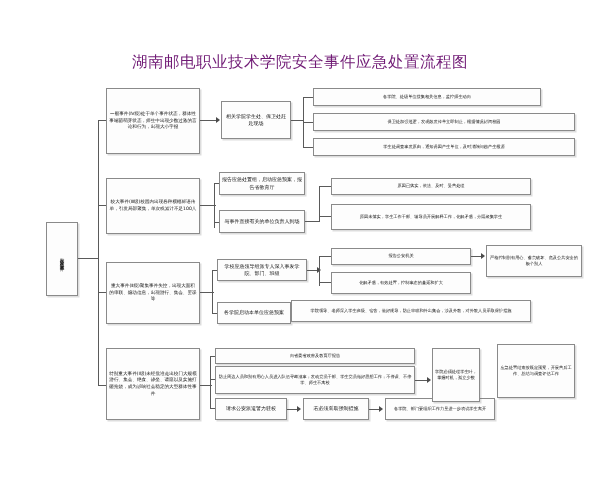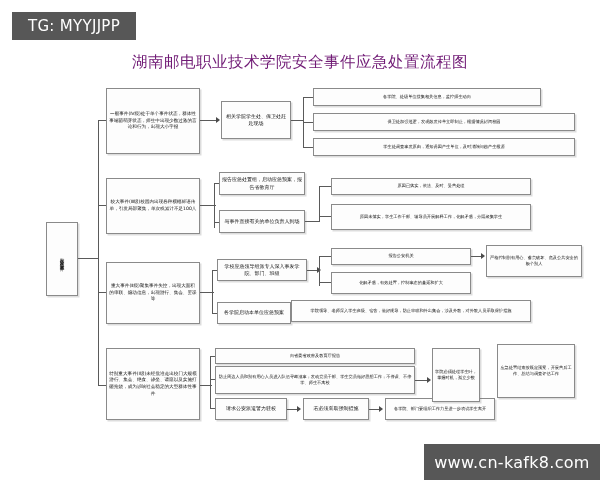--- a/index.html
+++ b/index.html
@@ -65,21 +65,20 @@
     border-top:3px solid transparent;
     border-bottom:3px solid transparent;
     border-left:4px solid #4a4a4a;
   }
 </style>
 </head>
 <body>
 
 <div id="canvas">
 
-  <div class="wm wm-top">TG: MYYJJPP</div>
 
   <div class="title">湖南邮电职业技术学院安全事件应急处置流程图</div>
 
   <div class="box vert" style="left:46px;top:222px;width:32px;height:74px;">发生突发社会安全事件</div>
 
   <div class="ln lnh" style="left:78px;top:258px;width:20px;"></div>
   <div class="ln lnv" style="left:98px;top:120px;height:265px;"></div>
 
   <div class="ln lnh" style="left:98px;top:120px;width:8px;"></div>
   <div class="ln lnh" style="left:98px;top:205px;width:8px;"></div>
@@ -163,15 +162,14 @@
   <div class="ln lnh" style="left:369px;top:409px;width:12px;"></div>
   <div class="arw" style="left:379px;top:406px;"></div>
   <div class="box tiny" style="left:385px;top:398px;width:110px;height:22px;">各学院、部门要组织工作力量进一步劝说学生离开</div>
 
   <div class="ln lnh" style="left:415px;top:380px;width:14px;"></div>
   <div class="arw" style="left:427px;top:377px;"></div>
   <div class="box tiny" style="left:432px;top:348px;width:48px;height:54px;">学院必须处理学生叶，掌握时机，孤立少数</div>
 
   <div class="box tiny" style="left:497px;top:344px;width:78px;height:54px;">应急处置结束按既定预案，开展善后工作、总结与调查评估工作</div>
 
-  <div class="wm wm-bottom">www.cn-kafk8.com</div>
 
 </div>
 
 </body></html>

